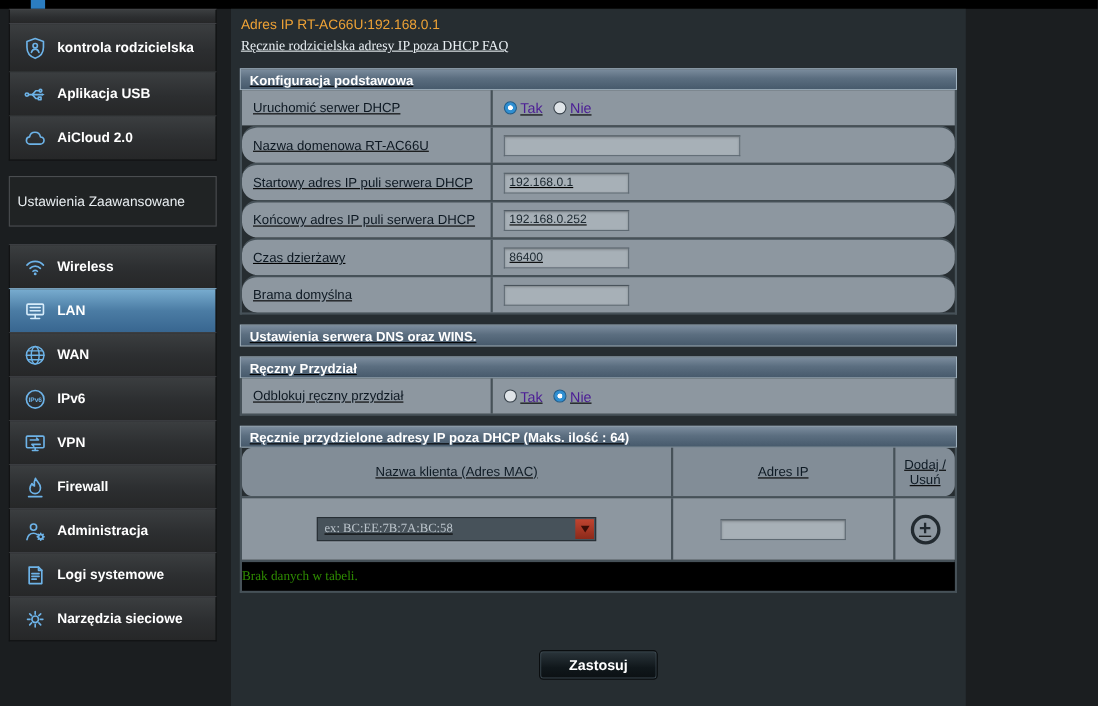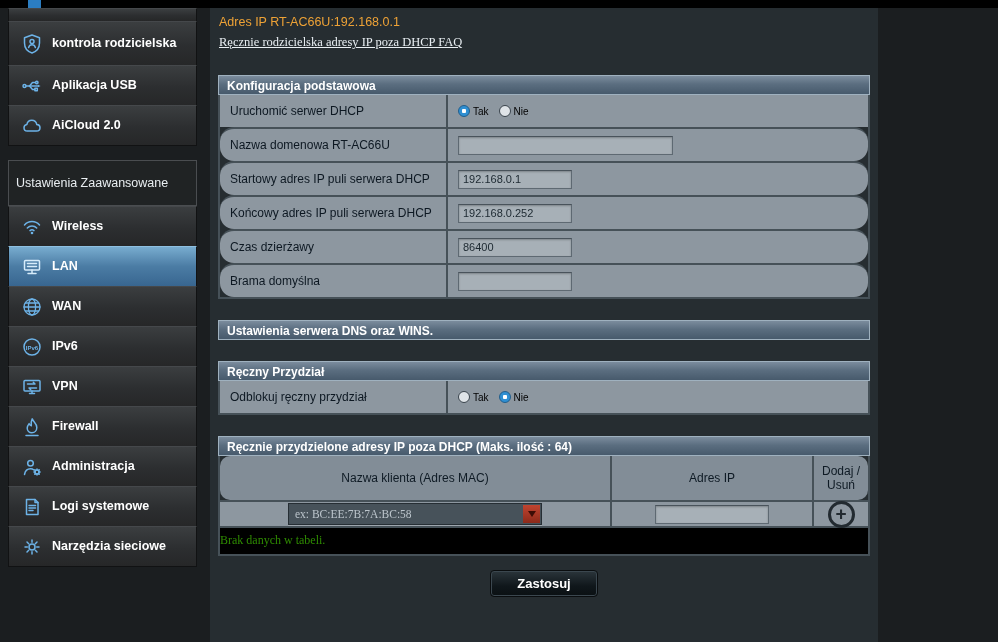--- a/index.html
+++ b/index.html
@@ -39,21 +39,21 @@
   
   .main{
     position:absolute;left:210px;top:8px;width:668px;height:634px;
     background:#262d31;box-sizing:border-box;padding:5px 8px 0 8px;
   }
   .ip-info{color:#eea236;font-size:12.5px;padding:2px 0 3px 1px;}
   .faq-link{
     display:inline-block;color:#e9eff3;font-size:12.5px;text-decoration:underline;
     font-family:"Liberation Serif", serif;margin:2px 0 4px 1px;cursor:pointer;
   }
-  .section{margin-top:21px;}
+  .section{margin-top:9px;text-decoration:underline;}
   .sec-hdr{
     height:20px;line-height:20px;padding:0 8px;color:#fff;font-weight:bold;font-size:12px;
     background:linear-gradient(180deg,#7b8c9d 0%,#5b6e80 45%,#475a6c 100%);
     border:1px solid #9fb1bf;box-sizing:border-box;
   }
   .tbl{border:2px solid #465158;border-top:none;}
   .row{display:flex;background:#8d97a0;}
   .row + .row{border-top:2px solid #465158;border-radius:14px;}
   .cell-label{
     width:228px;flex:0 0 228px;box-sizing:border-box;padding:9px 10px;
@@ -70,35 +70,35 @@
   .w-lg{width:205px;}
   .w-md{width:104px;}
   .radio{
     width:12px;height:12px;border-radius:50%;background:#dfe4e8;border:1px solid #39434c;
     display:inline-block;vertical-align:-2px;margin-right:3px;cursor:pointer;box-sizing:border-box;
   }
   .radio.sel{
     background:radial-gradient(circle at 50% 50%, #fff 0 2px, #2f8fd2 2.5px);
     border-color:#1f5e8e;
   }
-  .radio-label{font-size:10px;color:#000000;margin-right:10px;}
+  .radio-label{font-size:13px;color:#4c1d95;margin-right:10px;}
 
   
   .mt-hdr{display:flex;background:#828d97;border-radius:10px;}
   .mt-hdr .hcell{
     box-sizing:border-box;display:flex;align-items:center;justify-content:center;
     text-align:center;color:#0e1a24;font-size:12px;height:44px;padding:2px 4px;
   }
   .hc-client{width:392px;flex:0 0 392px;border-right:2px solid #465158;}
   .hc-ip{width:202px;flex:0 0 202px;border-right:2px solid #465158;}
   .hc-add{flex:1;}
   .mt-row{display:flex;background:#8d97a0;border-top:2px solid #465158;}
   .mt-row .dcell{
     box-sizing:border-box;display:flex;align-items:center;justify-content:center;
-    height:24px;
+    height:56px;
   }
   .sel-box{
     width:252px;height:20px;background:#47525a;border:1px solid #262e34;
     display:flex;align-items:center;cursor:pointer;box-shadow:0 1px 0 rgba(255,255,255,.15);
   }
   .sel-text{
     flex:1;color:#bcc5cc;font-size:11.5px;padding:0 6px;white-space:nowrap;overflow:hidden;
     font-family:"Liberation Serif", serif;
   }
   .sel-arrow{
@@ -115,20 +115,21 @@
   .empty-row{
     border-top:2px solid #465158;background:#000000;text-align:left;
     padding:5px 0 6px 0;color:#2e8b00;font-size:12px;font-family:"Liberation Serif", serif;
   }
   .apply-wrap{text-align:center;margin-top:14px;}
   .apply-btn{
     background:linear-gradient(180deg,#2b353b 0%,#10171b 60%,#0b1013 100%);
     color:#fff;font-weight:bold;font-size:13px;border:1px solid #0a0d0f;
     box-shadow:inset 0 0 0 1px #3b474f;border-radius:4px;padding:5px 26px;cursor:pointer;
     font-family:"Liberation Sans",sans-serif;
+    margin-top:38px;
   }
 </style>
 </head>
 <body>
 
 <div class="top-strip">
   <div class="top-icon"></div>
 </div>
 
 <div class="sidebar">
@@ -165,21 +166,21 @@
     <span class="icon">
       <svg width="22" height="22" viewBox="0 0 22 22" fill="none" stroke="#6db3e8" stroke-width="1.5" stroke-linecap="round" stroke-linejoin="round">
         <path d="M6.2 16 H15.5 C17.5 16 19 14.5 19 12.7 C19 10.9 17.6 9.6 15.8 9.5 C15.3 7 13.2 5.2 10.8 5.2 C8.3 5.2 6.3 7 5.9 9.4 C4.2 9.6 3 10.9 3 12.7 C3 14.5 4.4 16 6.2 16 Z"></path>
       </svg>
     </span>
     <span class="lbl">AiCloud 2.0</span>
   </div>
 
   <div class="adv-header">Ustawienia Zaawansowane</div>
 
-  <div class="nav-item" style="margin-top:0;">
+  <div class="nav-item" style="margin-top:16px;">
     <span class="icon">
       <svg width="22" height="22" viewBox="0 0 22 22" fill="none" stroke="#6db3e8" stroke-width="1.5" stroke-linecap="round" stroke-linejoin="round">
         <path d="M3.5 9 A10 10 0 0 1 18.5 9"></path>
         <path d="M6.3 12 A6.3 6.3 0 0 1 15.7 12"></path>
         <path d="M9 14.6 A3 3 0 0 1 13 14.6"></path>
         <circle cx="11" cy="17" r="1.3" fill="#6db3e8" stroke="none"></circle>
       </svg>
     </span>
     <span class="lbl">Wireless</span>
   </div>

